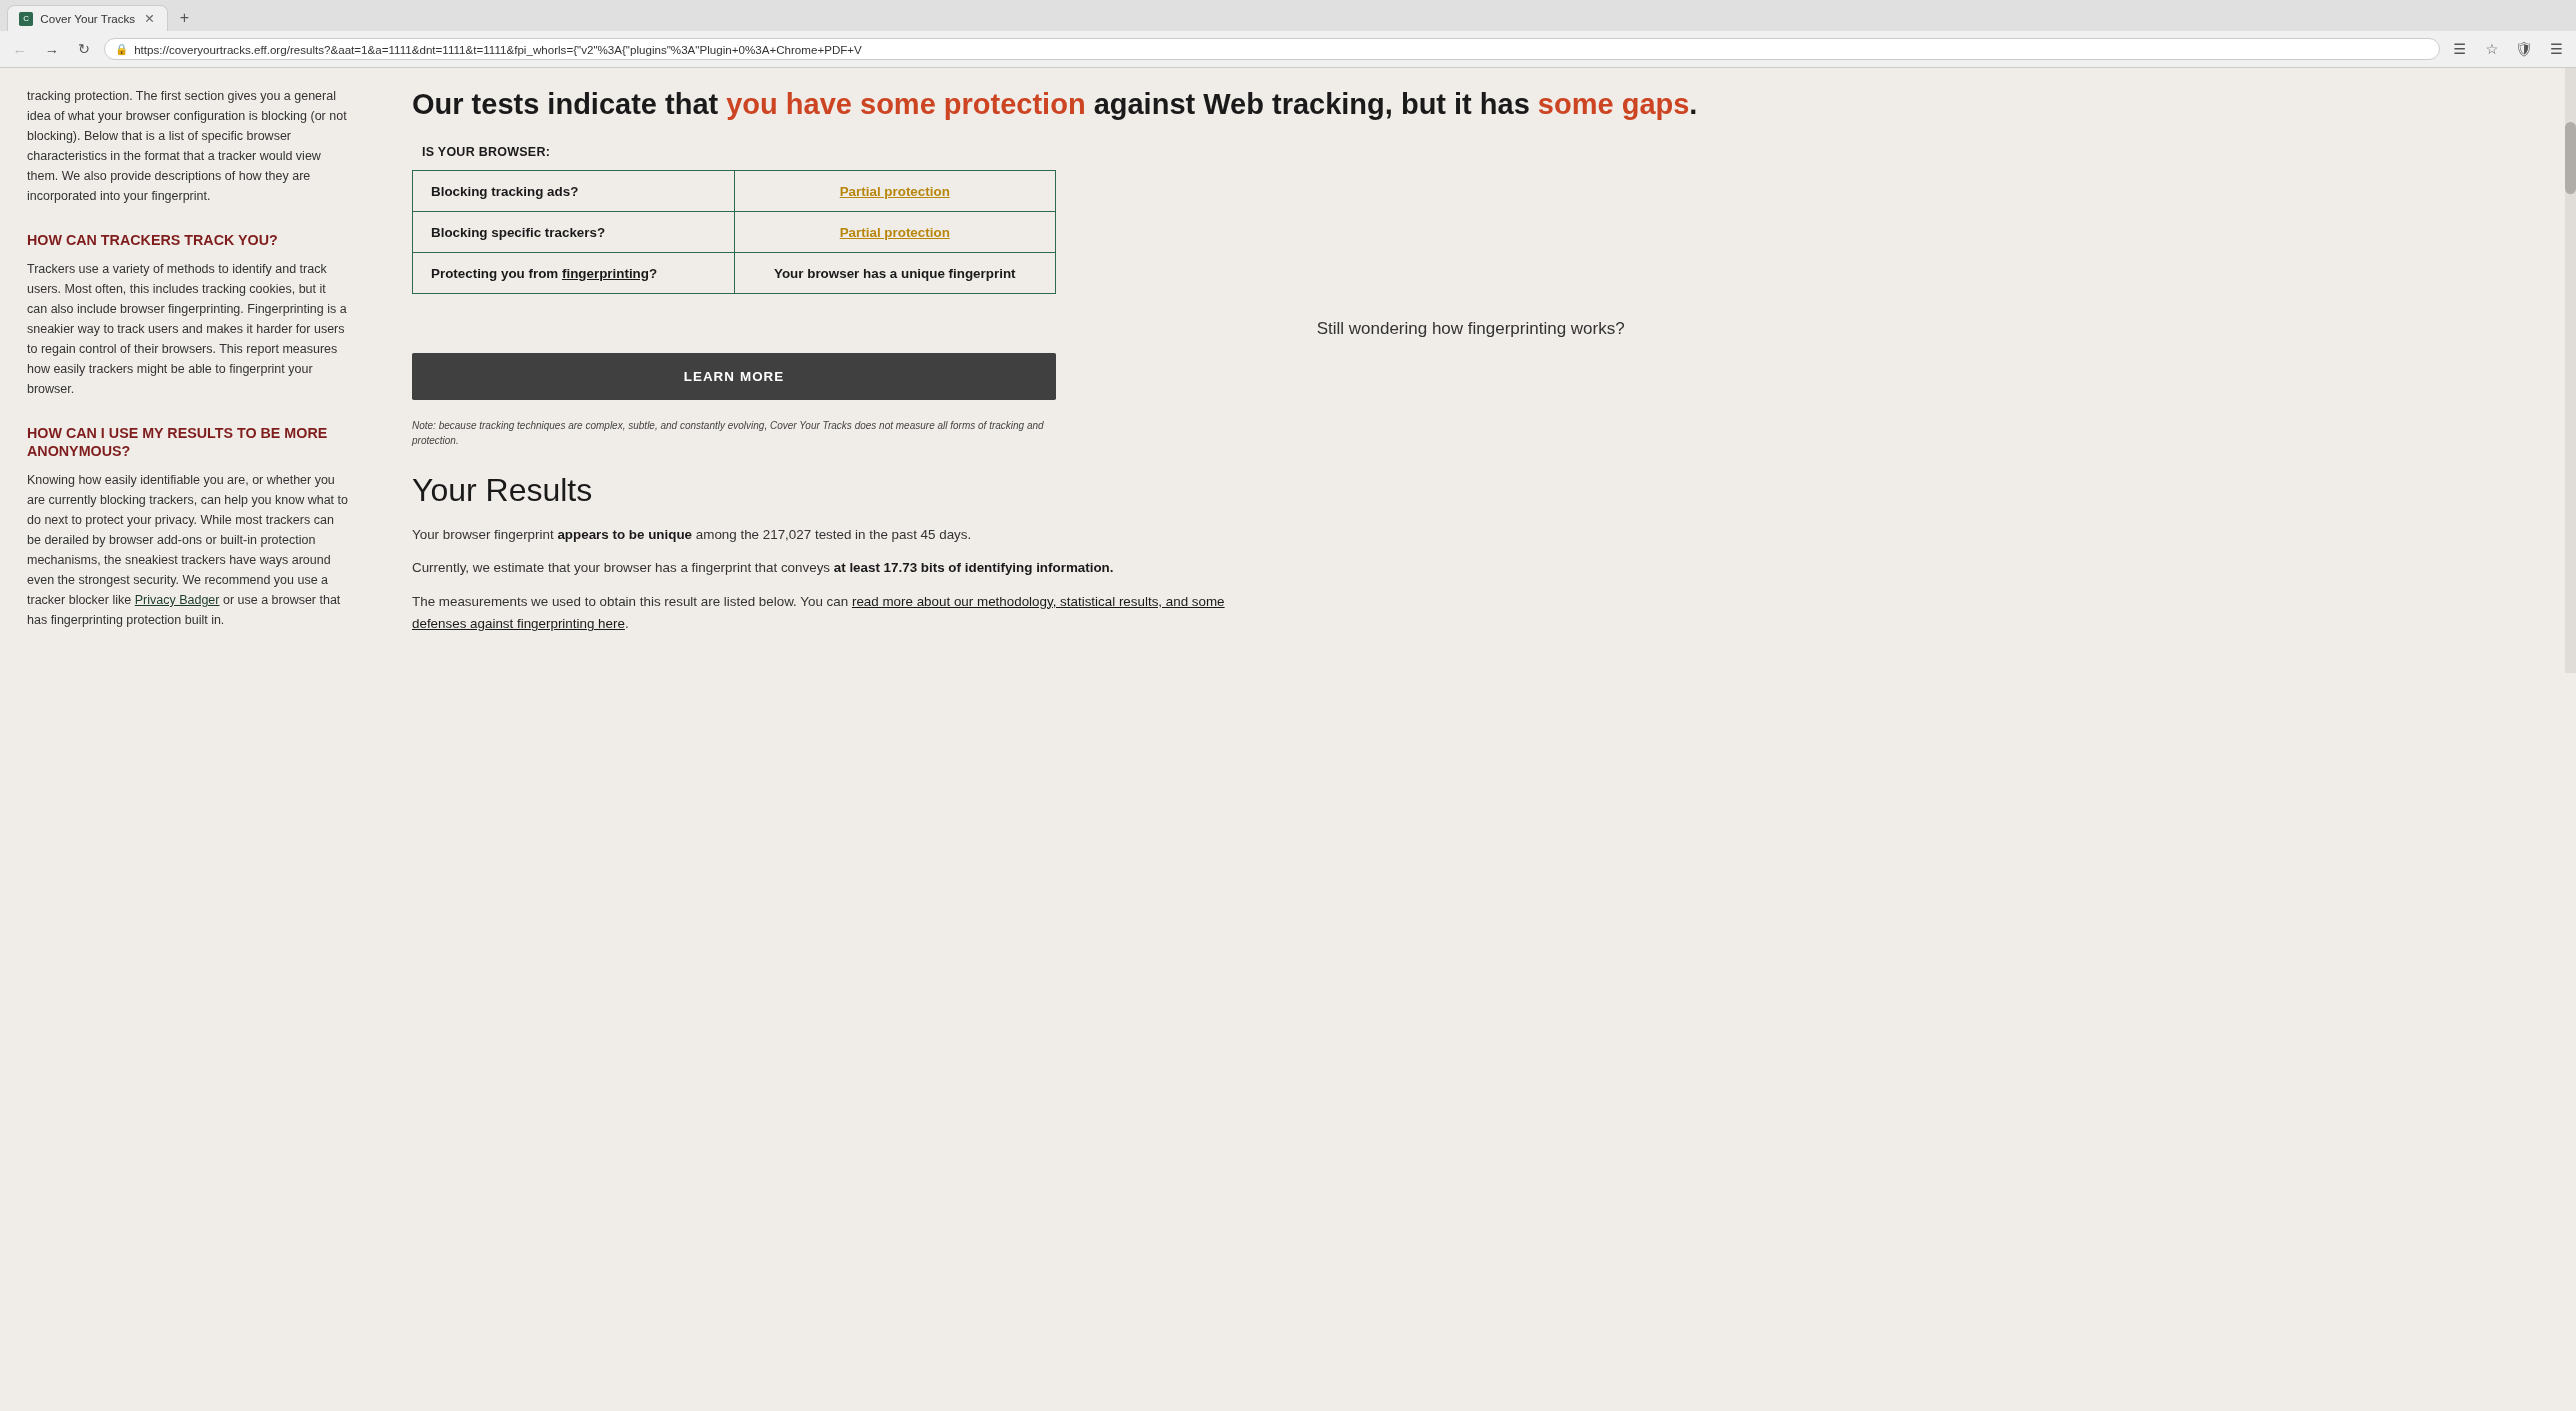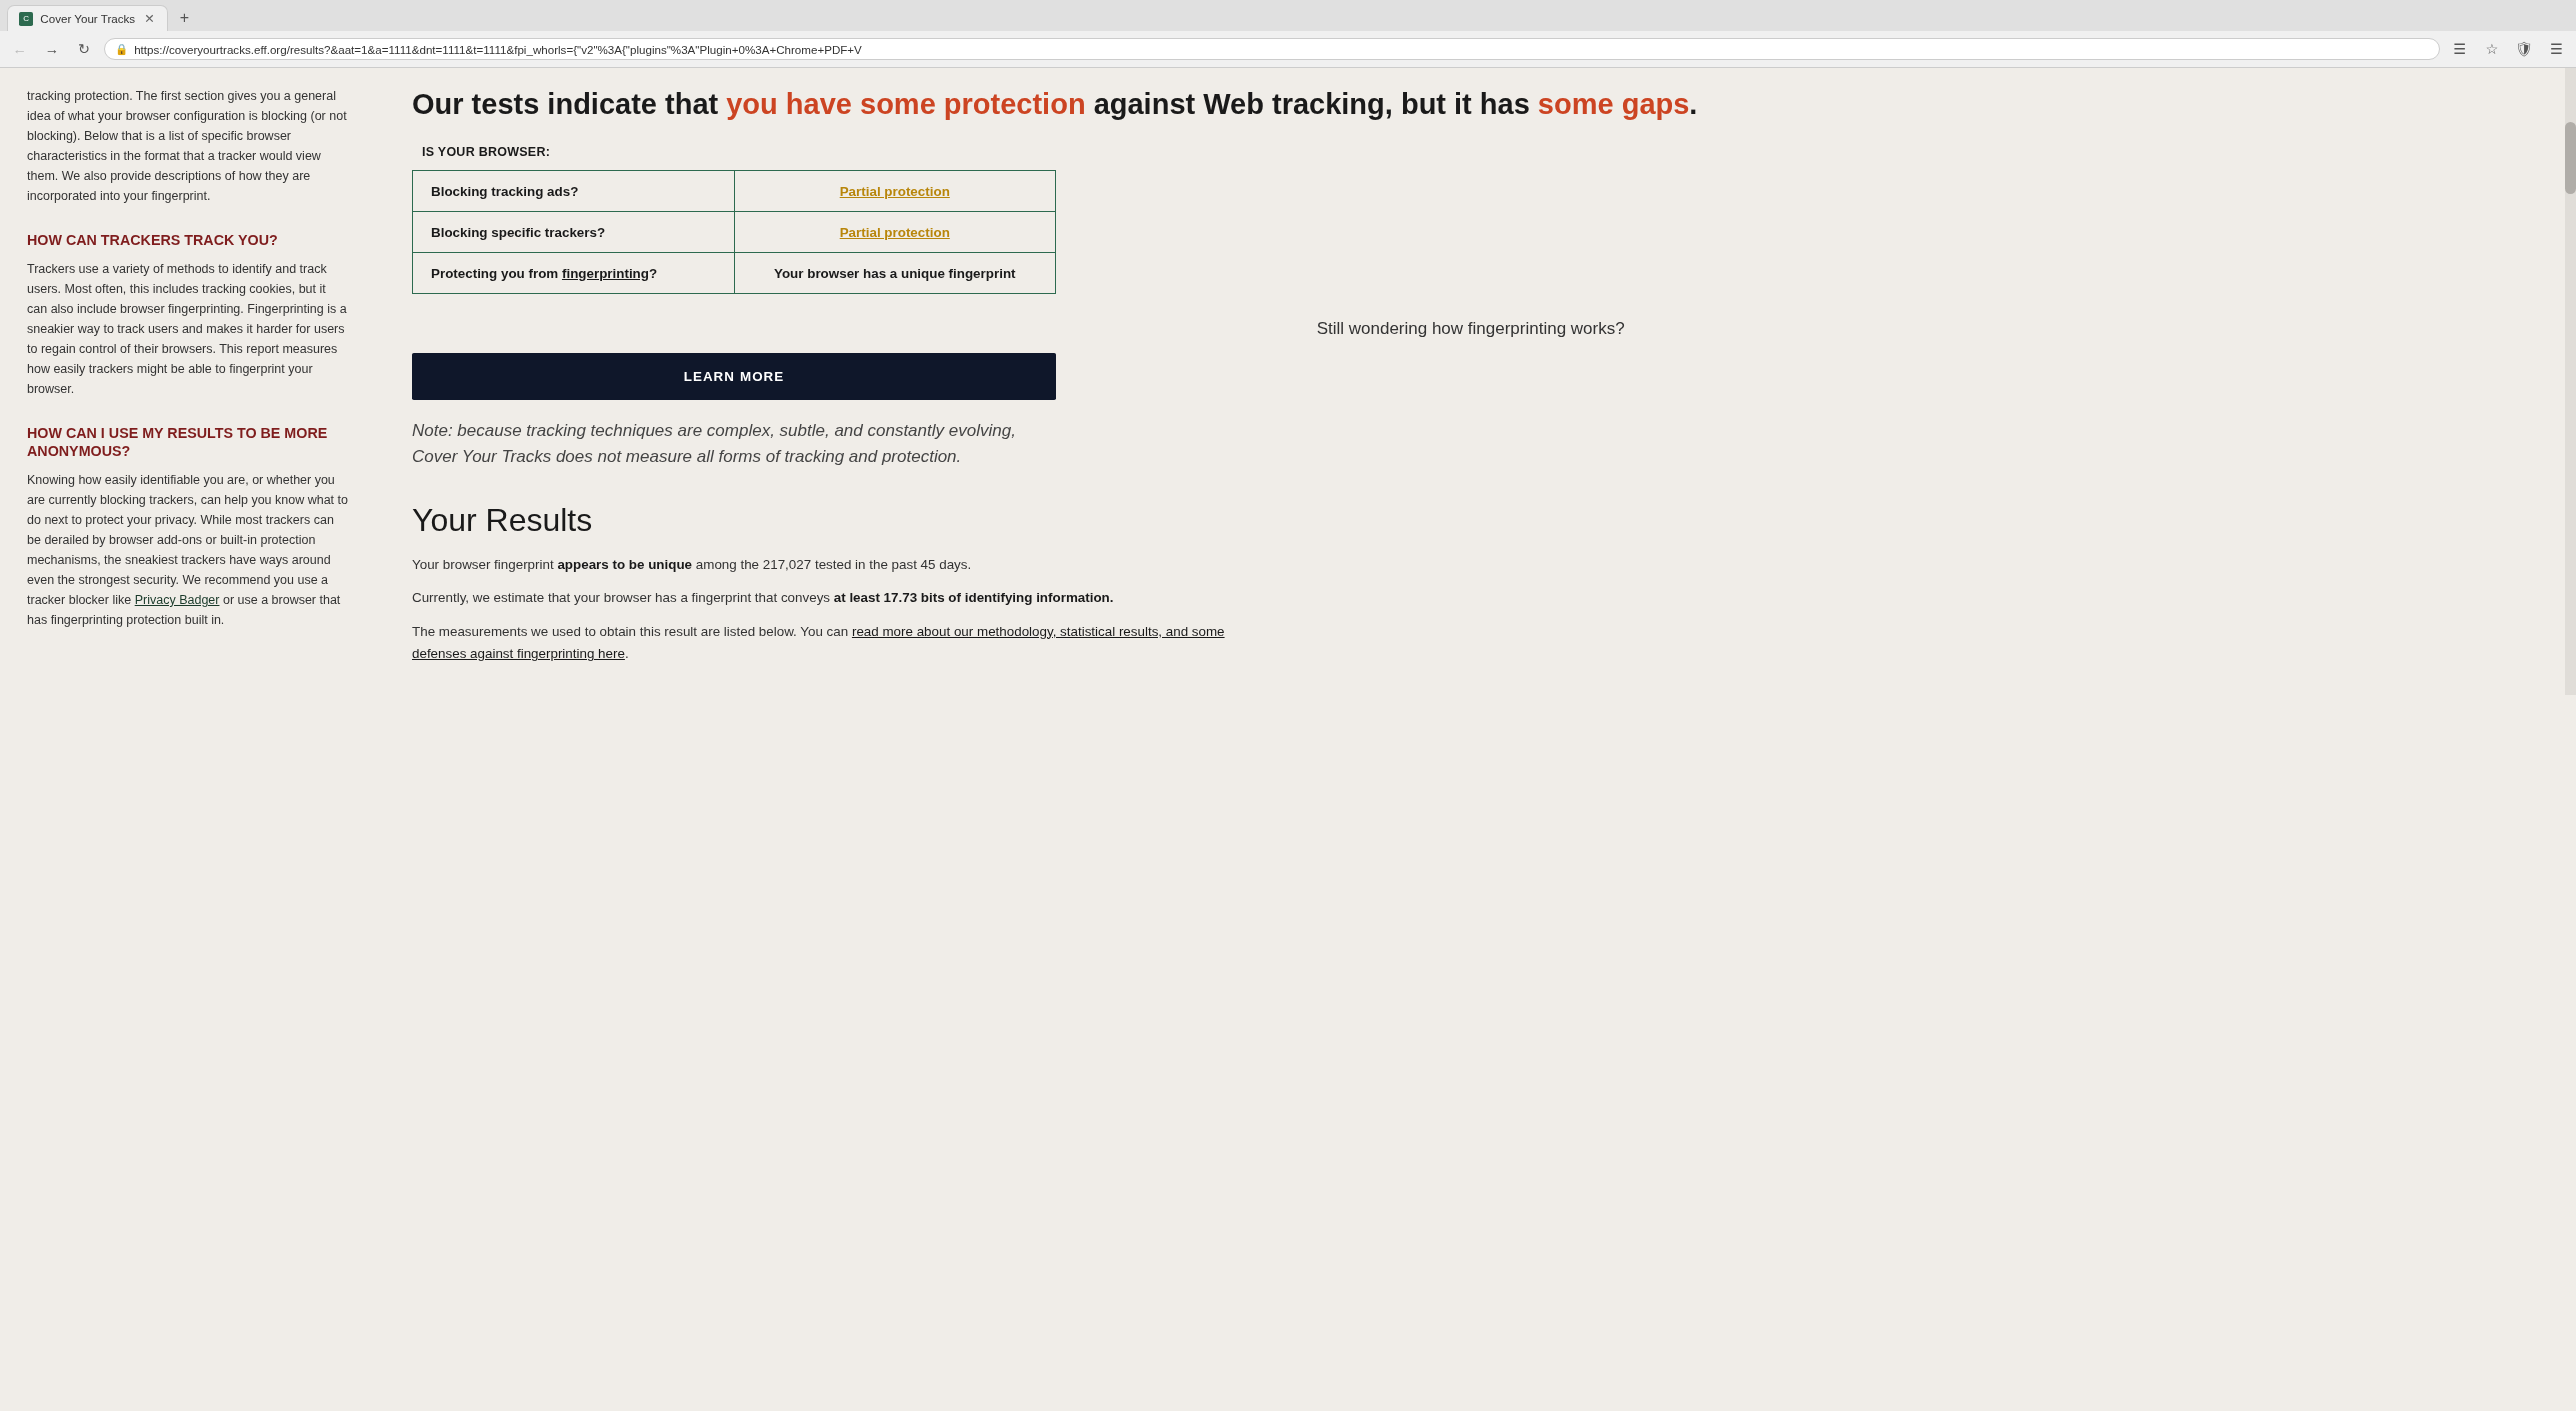--- a/index.html
+++ b/index.html
@@ -244,41 +244,41 @@
       font-size: 17px;
       color: #333;
       margin-bottom: 14.3px;
     }
 
     
     .learn-more-btn {
       display: block;
       width: 100%;
       max-width: 644px;
-      background: #0f172a;
+      background: #404040;
       color: white;
       text-align: center;
       padding: 16px;
       font-size: 13.4px;
       font-weight: bold;
       letter-spacing: 0.08em;
       border: none;
       cursor: pointer;
       margin-bottom: 18px;
       border-radius: 1.8px;
     }
 
     
     .note-text {
-      font-size: 17px;
+      font-size: 10px;
       font-style: italic;
       color: #444;
       max-width: 644px;
       line-height: 1.5;
-      margin-bottom: 33px;
+      margin-bottom: 24px;
     }
 
     
     .your-results-heading {
       font-size: 32px;
       font-weight: normal;
       color: #1a1a1a;
       margin-bottom: 14.3px;
     }
     .results-para {

